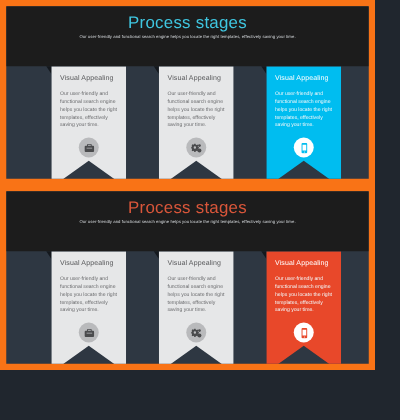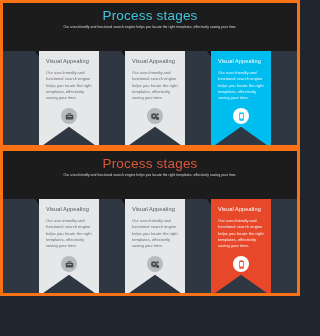--- a/index.html
+++ b/index.html
@@ -13,21 +13,21 @@
     overflow: hidden;
     font-family: "Liberation Sans", sans-serif;
   }
 
   .panel {
     position: relative;
     width: 300px;
     height: 148px;
     overflow: hidden;
     box-sizing: border-box;
-    border: 3px solid #f97316;
+    border: 5px solid #f97316;
     background: #2e3742;
   }
 
   .panel-header {
     position: absolute;
     left: 0;
     top: 0;
     width: 100%;
     height: 48px;
     background: #1c1c1c;

